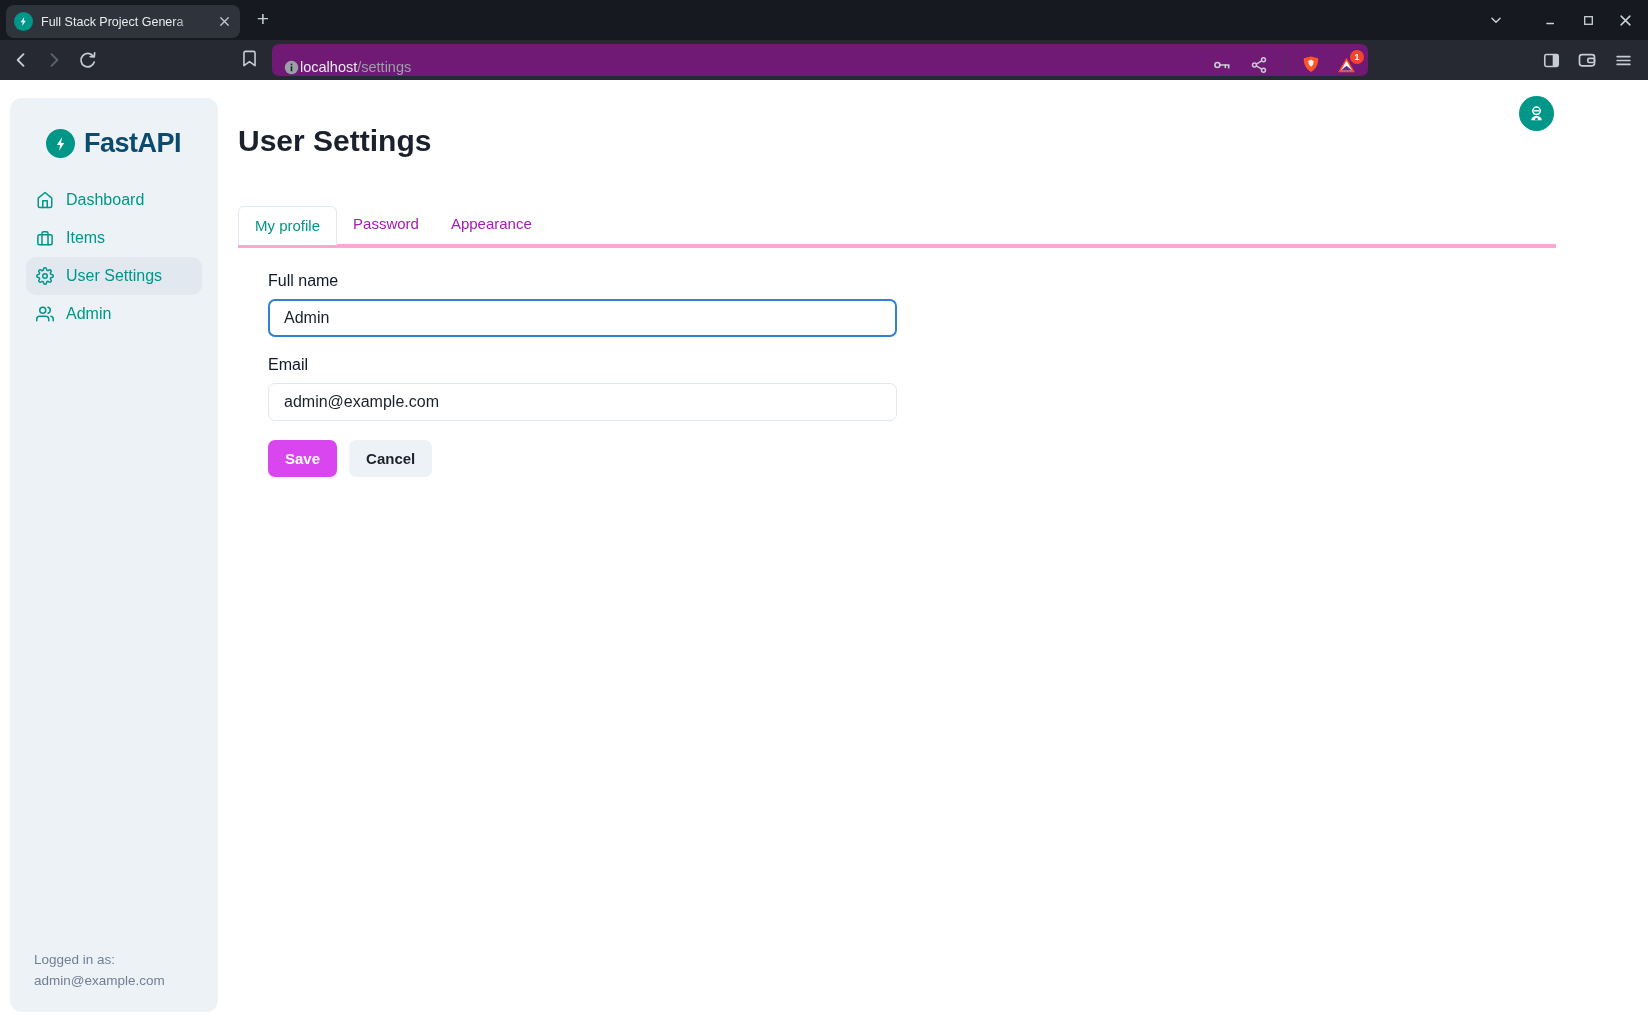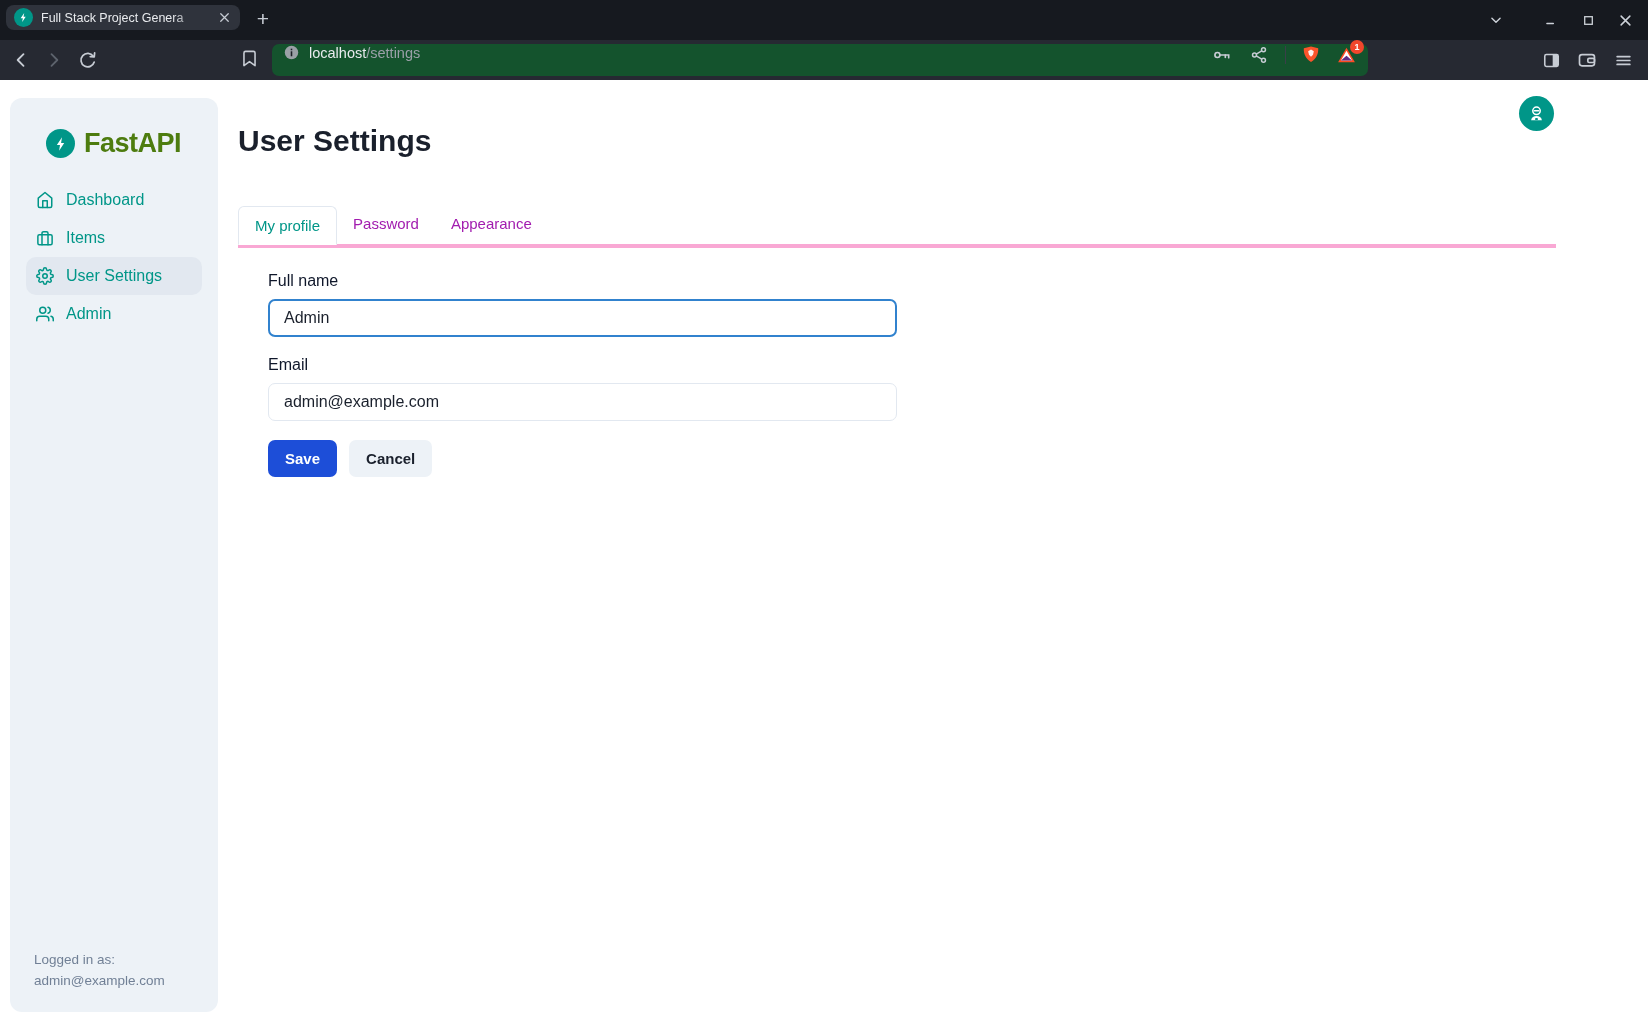--- a/index.html
+++ b/index.html
@@ -2,58 +2,58 @@
 <html><head>
 <meta charset="utf-8">
 <style>
   * { margin:0; padding:0; box-sizing:border-box; }
   html,body { width:1648px; height:1025px; }
   body { font-family:"Liberation Sans","DejaVu Sans",sans-serif; background:#fff; position:relative; overflow:hidden; }
   svg { display:block; }
 
   
   .titlebar { position:absolute; top:0; left:0; width:1648px; height:40px; background:#16191f; }
-  .btab { position:absolute; left:6px; top:5px; width:234px; height:25px; background:#2f333c;
+  .btab { position:absolute; left:6px; top:5px; width:234px; height:33px; background:#2f333c;
           border-radius:8px; display:flex; align-items:center; padding:0 8px; gap:8px; }
   .favicon { width:19px; height:19px; border-radius:50%; background:#009688; display:flex;
              align-items:center; justify-content:center; flex:0 0 auto; }
   .btab-title { flex:1; color:#e9ebee; font-size:12.5px; white-space:nowrap; overflow:hidden;
                 -webkit-mask-image:linear-gradient(90deg,#000 78%,transparent 98%);
                 mask-image:linear-gradient(90deg,#000 78%,transparent 98%); }
   .btab-close { color:#c7ccd4; flex:0 0 auto; cursor:pointer; display:flex; }
   .newtab-btn { position:absolute; left:250px; top:7px; width:26px; height:26px; color:#c7ccd4;
                 font-size:21px; line-height:24px; text-align:center; border-radius:50%; }
   .win-controls { position:absolute; right:14px; top:0; height:40px; display:flex; align-items:center; gap:19px; color:#cdd2d9; }
   .win-controls .wc { display:flex; align-items:center; justify-content:center; width:18px; height:18px; }
   .wc-chevron { margin-right:18px; }
 
   .toolbar { position:absolute; top:40px; left:0; width:1648px; height:40px; background:#262932; }
   .nav-btns { position:absolute; left:10px; top:0; height:40px; display:flex; align-items:center; gap:11px; }
   .tb-icon { width:22px; height:22px; display:flex; align-items:center; justify-content:center; color:#c7ccd4; }
   .tb-icon.disabled { color:#5d636d; }
   .bookmark-btn { position:absolute; left:240px; top:9px; color:#c7ccd4; }
-  .url-field { position:absolute; left:272px; top:4px; width:1096px; height:32px; background:#14532d;
-               border-radius:7px; display:flex; align-items:flex-start; padding:0 11px; gap:9px; }
+  .url-field { position:absolute; left:272px; top:4px; width:1096px; height:32px; background:#701a75;
+               border-radius:7px; display:flex; align-items:flex-end; padding:0 11px; }
   .url-host { color:#e9ebee; font-size:14.5px; }
   .url-path { color:#9aa0a8; font-size:14.5px; }
   .url-right { margin-left:auto; display:flex; align-items:center; gap:15px; }
   .url-divider { width:1px; height:18px; background:#3a3f49; }
   .bat-wrap { position:relative; }
   .badge { position:absolute; top:-5px; right:-7px; min-width:14px; height:14px; border-radius:7px;
            background:#f1462c; color:#fff; font-size:9px; font-weight:700; line-height:14px; text-align:center; padding:0 3px; }
   .toolbar-right { position:absolute; right:14px; top:0; height:40px; display:flex; align-items:center; gap:14px; }
 
   
   .page { position:absolute; top:80px; left:0; width:1648px; height:945px; background:#ffffff; }
 
   .sidebar { position:absolute; left:10px; top:18px; width:208px; height:914px;
              background:#edf2f7; border-radius:12px; }
   .logo-row { display:flex; align-items:center; gap:9px; margin:30px 0 0 36px; }
   .logo-mark { width:29px; height:29px; border-radius:50%; background:#009688; display:flex; align-items:center; justify-content:center; }
-  .logo-text { color:#4d7c0f; font-size:27px; font-weight:600; letter-spacing:-0.5px; }
+  .logo-text { color:#0c4a6e; font-size:27px; font-weight:600; letter-spacing:-0.5px; }
   .nav { margin-top:22px; padding:0 16px; }
   .nav-item { height:38px; display:flex; align-items:center; gap:12px; padding:0 10px;
               border-radius:10px; color:#009688; font-size:16px; cursor:pointer; }
   .nav-item.active { background:#e2e8f0; }
   .nav-item .nicon { width:18px; height:18px; flex:0 0 auto; }
   .sidebar-footer { position:absolute; left:24px; bottom:20px; color:#718096; font-size:13.5px; line-height:1.55; }
 
   .avatar-btn { position:absolute; left:1519px; top:16px; width:35px; height:35px; border-radius:50%;
                 background:#009688; display:flex; align-items:center; justify-content:center; cursor:pointer; }
 
@@ -68,21 +68,21 @@
   .form-area { position:absolute; left:268px; top:192px; width:629px; }
   .section-title { font-size:16px; font-weight:700; color:#1a202c; margin-bottom:21px; }
   .field-label { font-size:16px; color:#0f172a; margin-bottom:9px; }
   .text-input { width:100%; height:38px; border-radius:7px; font-size:16px; color:#1a202c;
                 font-family:"Liberation Sans","DejaVu Sans",sans-serif; background:#fff; outline:none; }
   .text-input.focused { border:2px solid #3182ce; padding:0 14px; margin-bottom:19px; }
   .text-input.normal { border:1px solid #e2e8f0; padding:0 15px; margin-bottom:19px; }
   .btn-row { display:flex; gap:12px; margin-top:0; }
   .btn { height:37px; padding:0 17px; border-radius:7px; border:none; font-size:15px; font-weight:700;
          font-family:"Liberation Sans","DejaVu Sans",sans-serif; cursor:pointer; }
-  .btn-save { background:#1d4ed8; color:#ffffff; }
+  .btn-save { background:#d946ef; color:#ffffff; }
   .btn-cancel { background:#edf2f7; color:#1a202c; }
 </style>
 </head>
 <body>
 
 <div class="titlebar">
   <div class="btab">
     <span class="favicon">
       <svg width="11" height="11" viewBox="0 0 24 24">
           <path d="M13.5 2 5.8 13.4h4.7L9.2 22l7.6-11.4h-4.7z" fill="#fff"></path>

